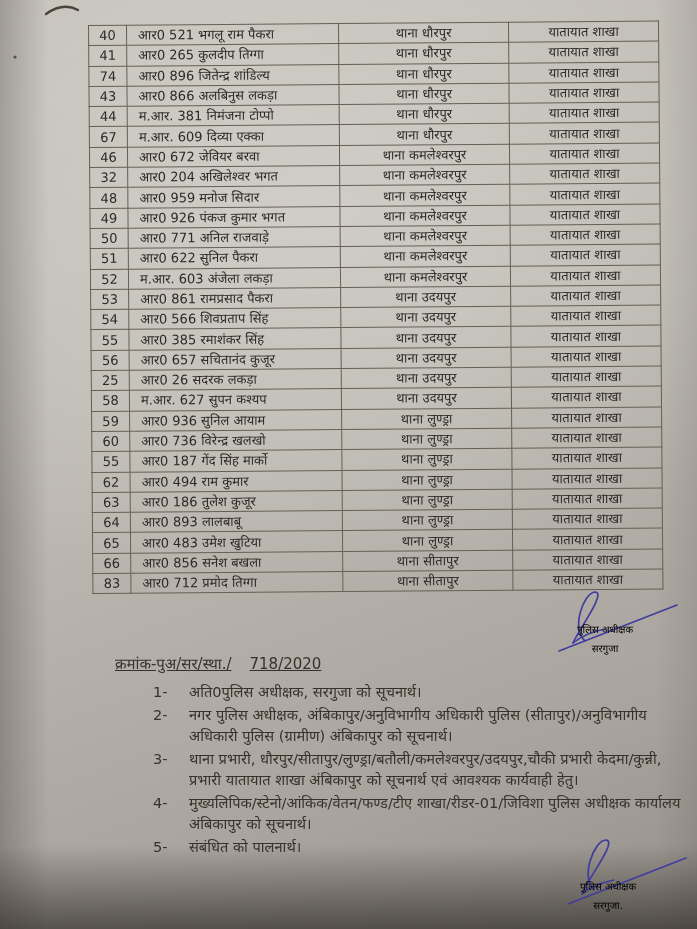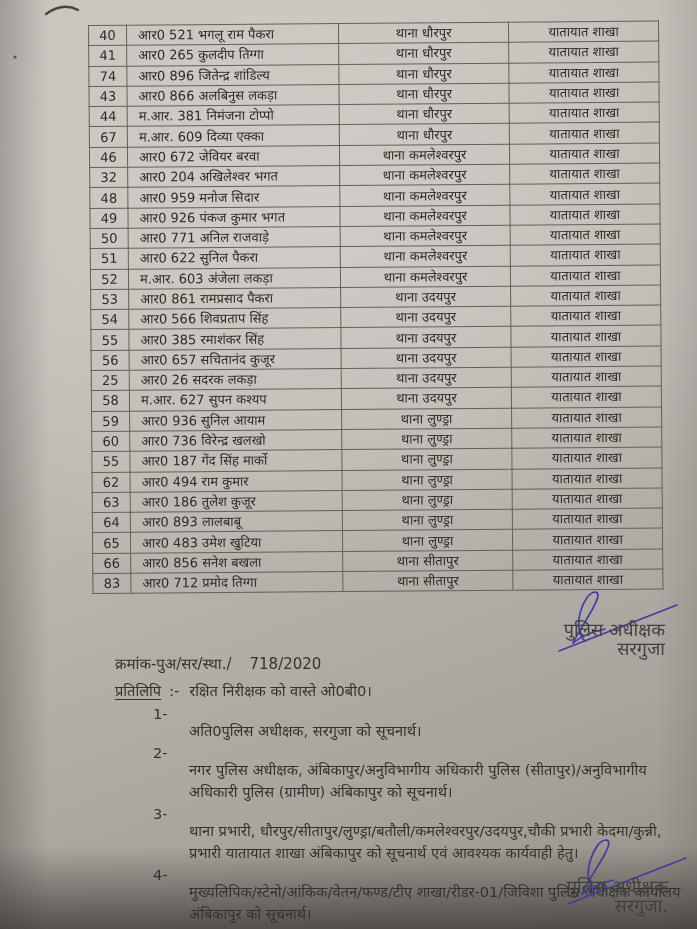--- a/index.html
+++ b/index.html
@@ -32,40 +32,40 @@
   td.c-station{width:170px;text-align:center;}
   td.c-branch{width:150px;text-align:center;}
 
   
   .pen-mark{position:absolute;left:8px;top:0;}
 
   
   .sig-svg{position:absolute;pointer-events:none;}
   .sig-top-svg{left:555px;top:585px;}
   .sig-bot-svg{left:560px;top:832px;}
-  .sig-text{position:absolute;text-align:right;font-size:18px;color:#404040;line-height:19px;}
+  .sig-text{position:absolute;text-align:center;font-size:10px;color:#000000;line-height:19px;}
   .sig-top-text{left:545px;top:620px;width:120px;}
   .sig-bot-text{left:548px;top:877px;width:120px;}
 
   
   .ref-line{
     position:absolute;left:115px;top:653px;width:565px;
-    display:flex;justify-content:space-between;font-size:15px;color:#36312b;
+    display:flex;justify-content:space-between;font-size:15px;color:#36312b;text-decoration:underline;
   }
   .ref-left .gap{display:inline-block;width:18px;}
 
   
   .copies{position:absolute;left:115px;top:680px;width:566px;font-size:14.6px;line-height:21.5px;color:#36312b;}
   .copies-heading{display:flex;}
   .copies-heading .h-label{text-decoration:underline;text-underline-offset:3px;}
   .copies-heading .h-sep{margin:0 10px 0 8px;}
   .copy-items{margin-top:1px;padding-left:38px;}
   .copy-item{display:flex;margin-bottom:1px;}
   .copy-item .num{flex:0 0 36px;}
-  .copy-item .txt{flex:1;margin-top:17px;}
+  .copy-item .txt{flex:1;}
 </style>
 </head>
 <body>
 
 <div class="sheet">
 
   <svg class="pen-mark" width="90" height="70" viewBox="0 0 90 70">
     <path d="M38 14 Q55 2 70 10" stroke="#4a443d" stroke-width="2.4" fill="none" stroke-linecap="round"></path>
     <circle cx="7" cy="57" r="1.6" fill="#55504a"></circle>
   </svg>
@@ -281,25 +281,20 @@
     <div>सरगुजा</div>
   </div>
 
   <div class="ref-line">
     <span class="ref-left">
       <span>क्रमांक-पुअ/सर/स्था./</span><span class="gap"></span><span>718/2020</span>
     </span>
   </div>
 
   <div class="copies">
-    <div class="copies-heading">
-      <span class="h-label">प्रतिलिपि</span>
-      <span class="h-sep">:-</span>
-      <span class="h-text">रक्षित निरीक्षक को वास्ते ओ0बी0।</span>
-    </div>
     <div class="copy-items">
 
         <div class="copy-item">
           <span class="num">1-</span>
           <span class="txt">अति0पुलिस अधीक्षक, सरगुजा को सूचनार्थ।</span>
         </div>
 
         <div class="copy-item">
           <span class="num">2-</span>
           <span class="txt">नगर पुलिस अधीक्षक, अंबिकापुर/अनुविभागीय अधिकारी पुलिस (सीतापुर)/अनुविभागीय अधिकारी पुलिस (ग्रामीण) अंबिकापुर को सूचनार्थ।</span>

